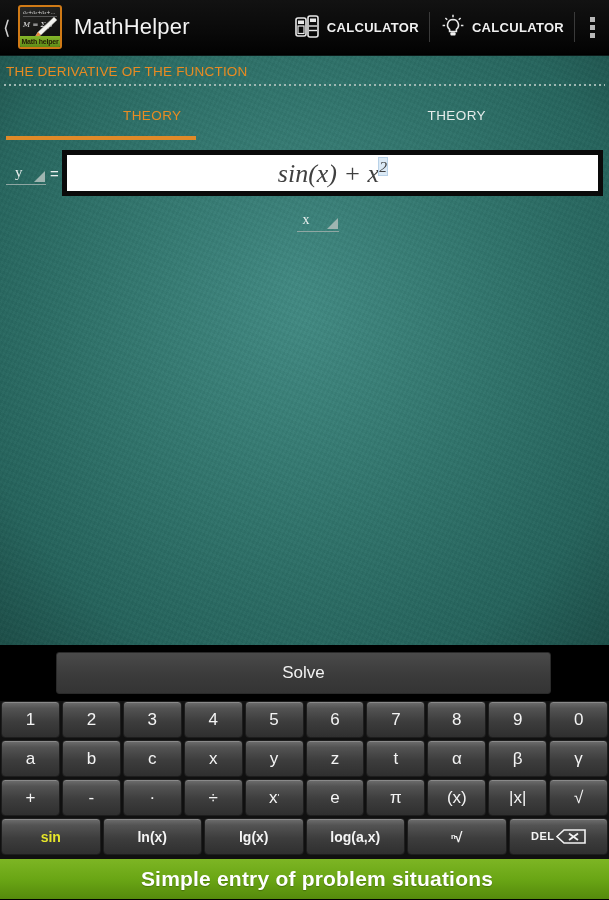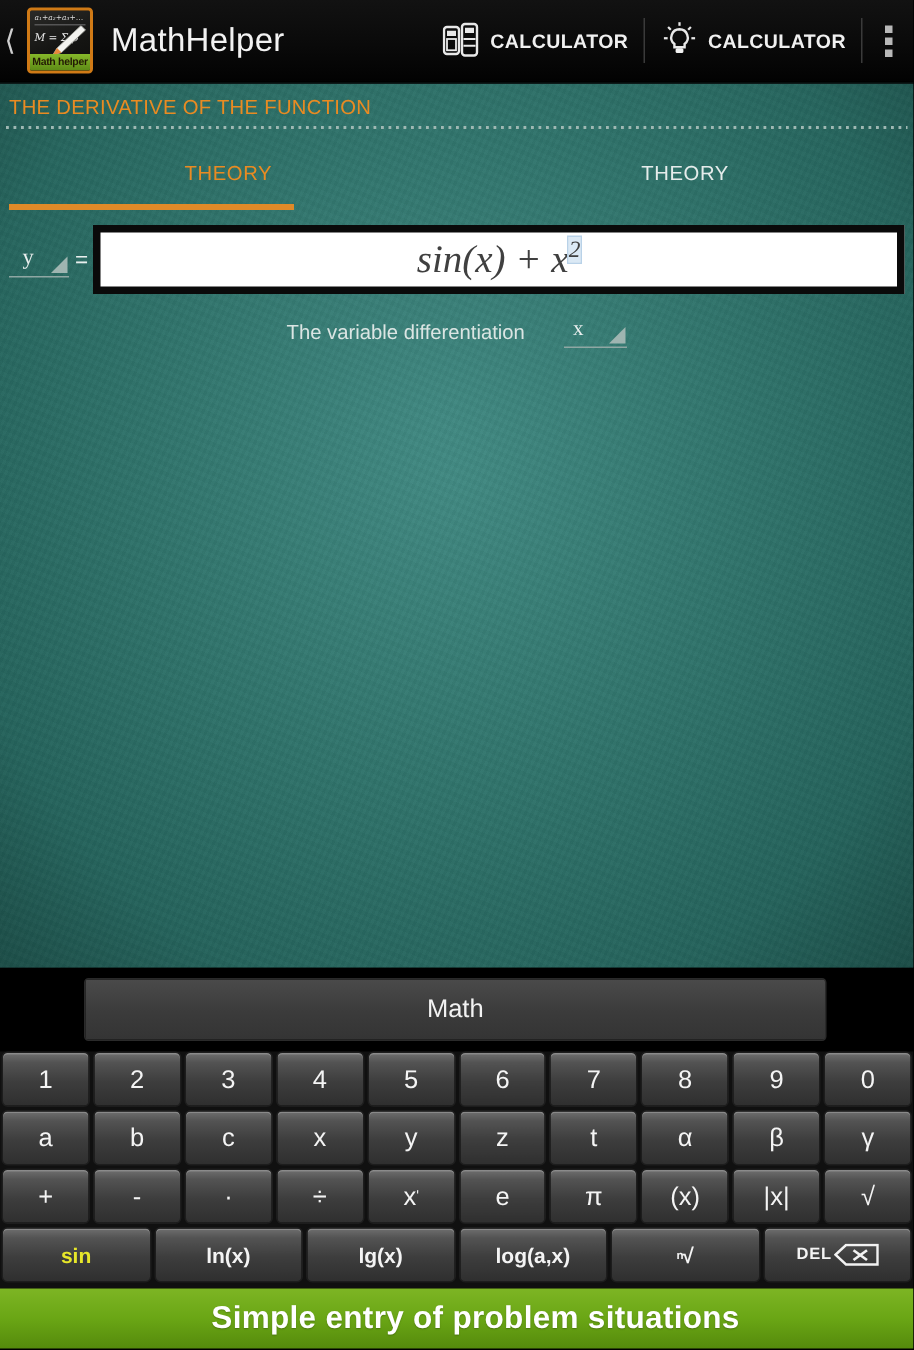--- a/index.html
+++ b/index.html
@@ -290,30 +290,29 @@
         <div class="val">y</div>
         <div class="tri"></div>
       </div>
       <div class="eqsign">=</div>
       <div class="formula-box">
         <div class="formula-text"><span>sin(x) + x</span><sup>2</sup></div>
       </div>
     </div>
 
     <div class="varrow">
-      <div class="lbl">The variable differentiation</div>
       <div class="spinner-x">
         <div class="val">x</div>
         <div class="tri"></div>
       </div>
     </div>
   </div>
 
   <div class="solve-wrap">
-    <div class="solve-btn">Math</div>
+    <div class="solve-btn">Solve</div>
   </div>
 
   <div class="keyboard">
 
     <div class="krow">
       <div class="key">1</div>
       <div class="key">2</div>
       <div class="key">3</div>
       <div class="key">4</div>
       <div class="key">5</div>

